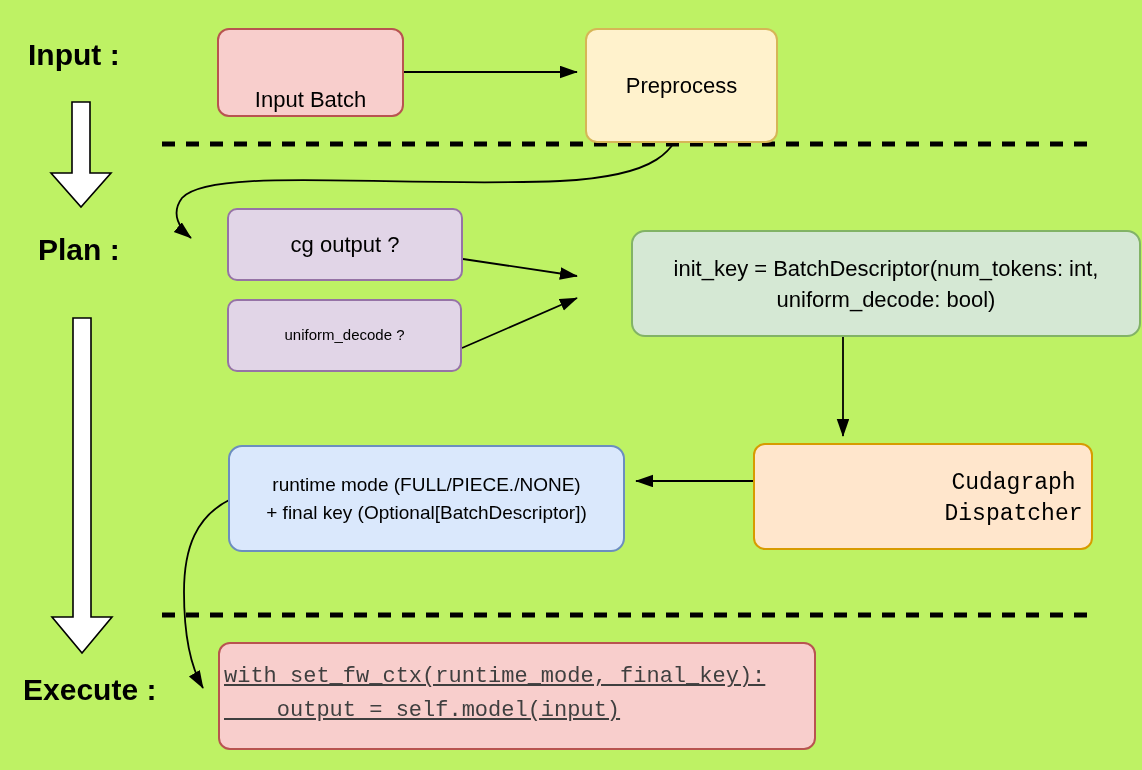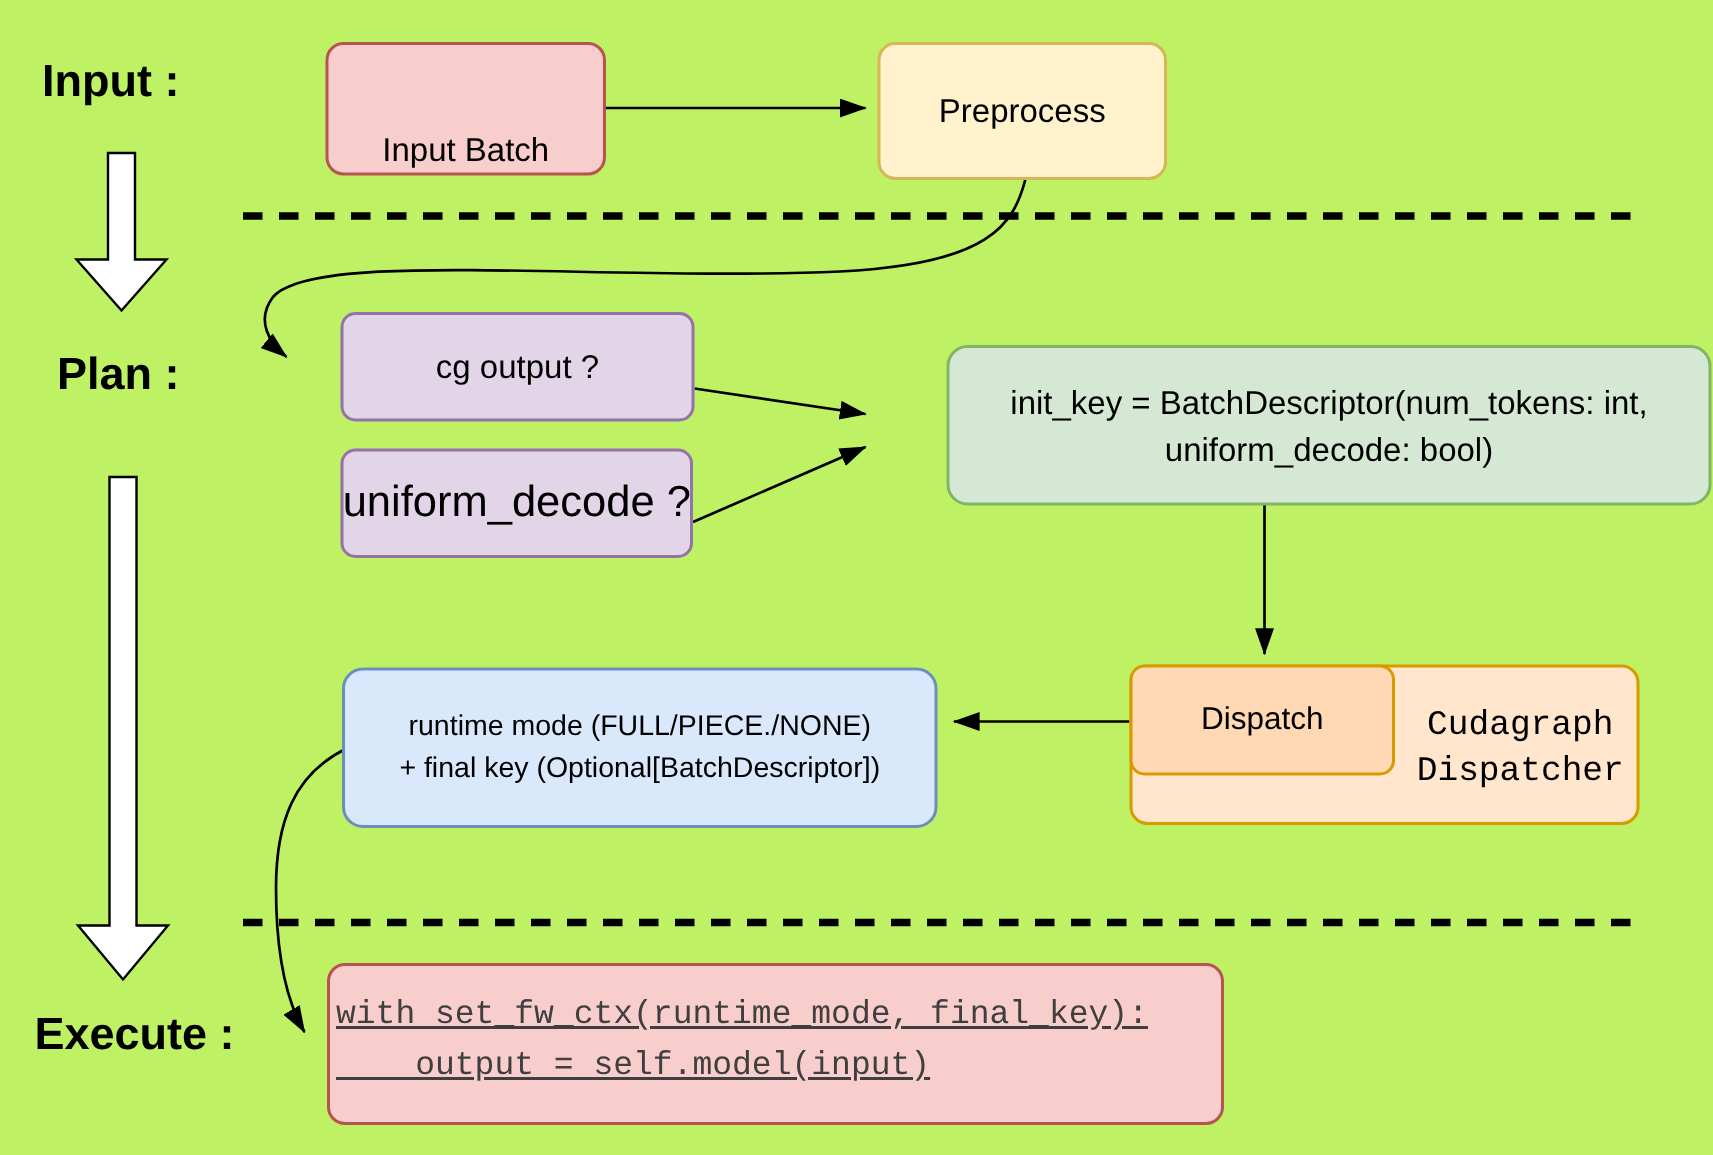--- a/index.html
+++ b/index.html
@@ -17,23 +17,23 @@
   .node div{white-space:nowrap;}
   .red{background:#f8cecc;border-color:#b85450;justify-content:flex-end;}
   .yellow{background:#fff2cc;border-color:#d6b656;}
   .purple{background:#e1d5e7;border-color:#9673a6;}
   .green{background:#d5e8d4;border-color:#82b366;}
   .orange-light{background:#ffe6cc;border-color:#d79b00;}
   .orange{background:#ffd9b3;border-color:#d79b00;}
   .blue{background:#dae8fc;border-color:#6c8ebf;}
 
   #node-input-batch{left:217px;top:28px;width:187px;height:89px;border-radius:12px;font-size:22px;}
-  #node-preprocess{left:585px;top:28px;width:193px;height:92px;border-radius:12px;font-size:22px;}
+  #node-preprocess{left:585px;top:28px;width:193px;height:115px;border-radius:12px;font-size:22px;}
   #node-cg-padding{left:227px;top:208px;width:236px;height:73px;border-radius:10px;font-size:22px;}
-  #node-uniform-decode{left:227px;top:299px;width:235px;height:73px;border-radius:10px;font-size:29px;}
+  #node-uniform-decode{left:227px;top:299px;width:235px;height:73px;border-radius:10px;font-size:15px;}
   #node-init-key{left:587px;top:230px;width:510px;height:107px;border-radius:14px;font-size:22px;line-height:31px;margin-left:44px;}
   #node-cudagraph{left:753px;top:443px;width:340px;height:107px;border-radius:12px;font-family:Liberation Mono, monospace;}
   #node-cudagraph .label-area{
     position:absolute;left:177px;top:0;width:163px;height:107px;
     display:flex;flex-direction:column;align-items:center;justify-content:center;
     font-size:23px;line-height:31px;
   }
   #node-dispatch{left:753px;top:443px;width:177px;height:74px;border-radius:10px;font-size:21px;}
   #node-runtime-mode{left:228px;top:445px;width:397px;height:107px;border-radius:14px;font-size:19px;line-height:28px;}
   #node-execute-code{
@@ -101,23 +101,20 @@
     <div>uniform_decode: bool)</div>
   </div>
 
   <div class="node orange-light" id="node-cudagraph">
     <div class="label-area">
       <div>Cudagraph</div>
       <div>Dispatcher</div>
     </div>
   </div>
 
-  <div class="node orange" id="node-dispatch">
-    <div>Dispatch</div>
-  </div>
 
   <div class="node blue" id="node-runtime-mode">
     <div>runtime mode (FULL/PIECE./NONE)</div>
     <div>+ final key (Optional[BatchDescriptor])</div>
   </div>
 
   <div class="node red" id="node-execute-code">
     <div>with set_fw_ctx(runtime_mode, final_key):</div>
     <div>    output = self.model(input)</div>
   </div>

